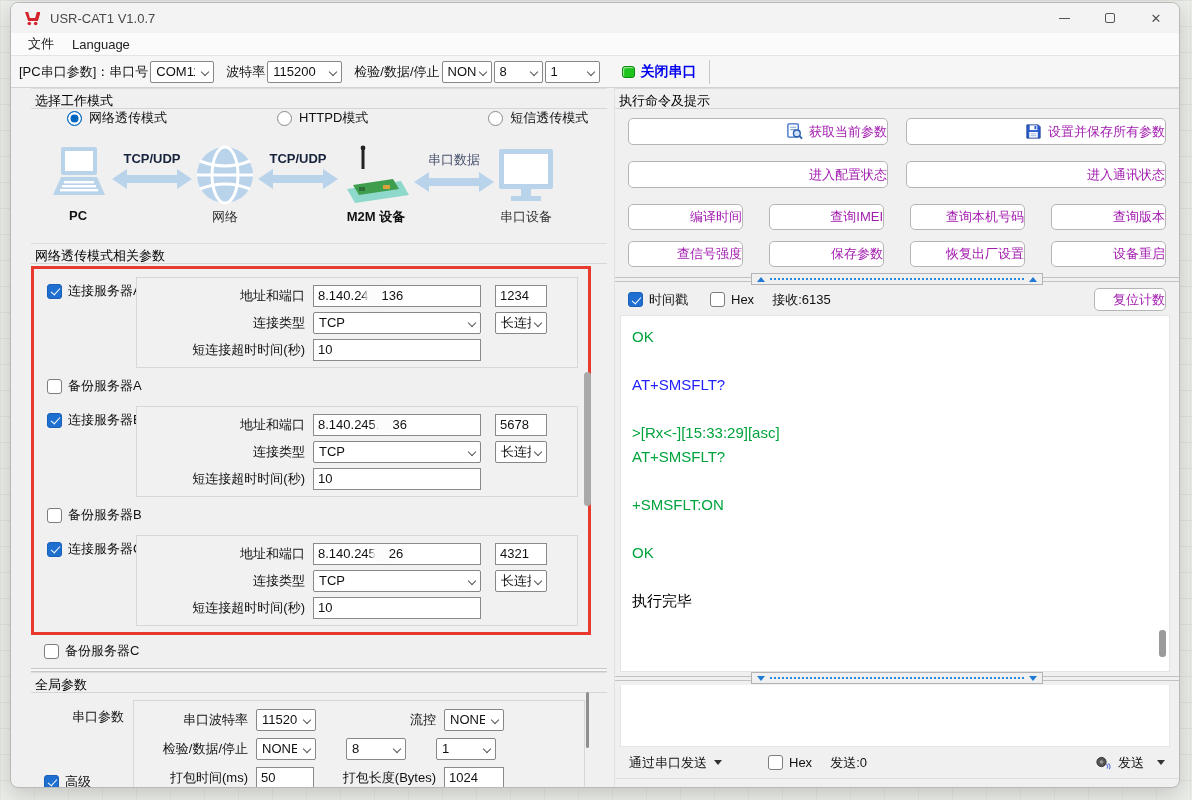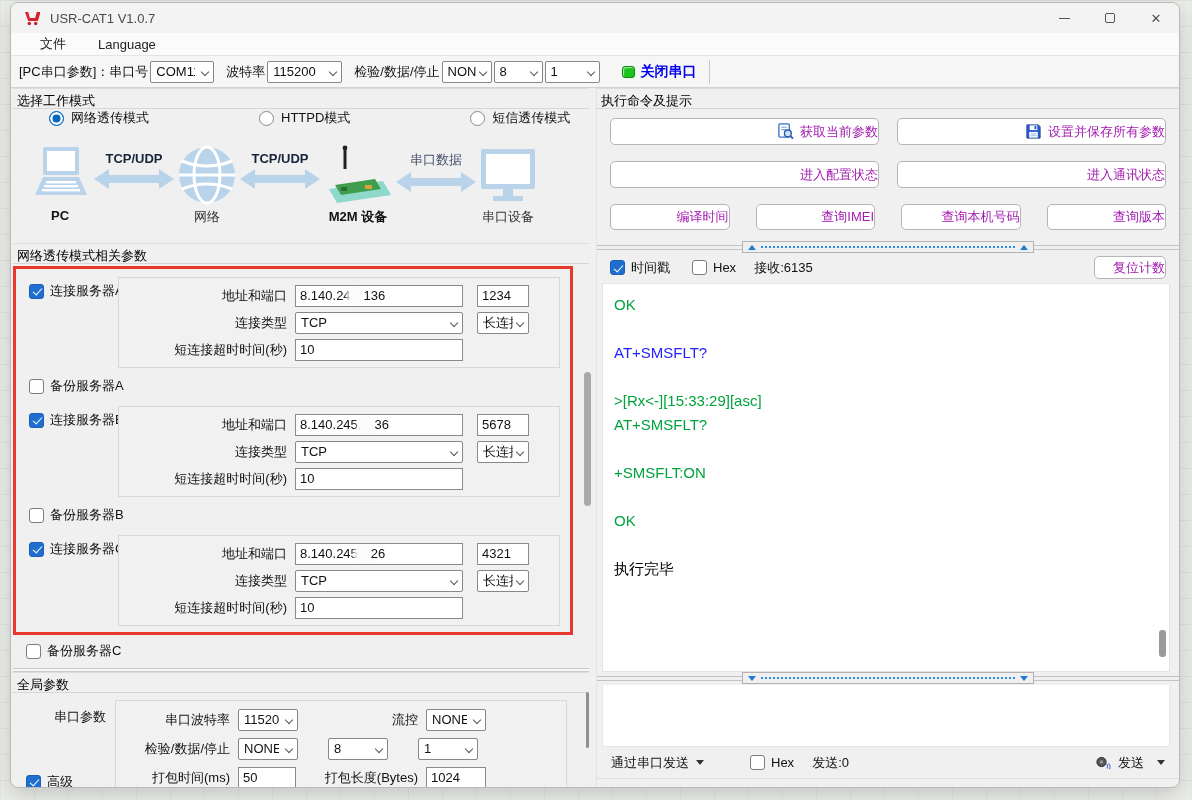--- a/index.html
+++ b/index.html
@@ -20,34 +20,34 @@
   
   .titlebar{height:30px; background:#f3f3f3; display:flex; align-items:center; flex:0 0 auto;}
   .title-ico{width:17px;height:15px;margin:0 9px 0 13px;}
   .title-text{color:#4a4a4a;font-size:13px;}
   .win-controls{margin-left:auto;display:flex;height:100%;}
   .win-btn{width:46px;height:100%;display:flex;align-items:center;justify-content:center;color:#555;}
   .glyph-min{width:11px;border-top:1px solid #555;}
   .glyph-max{width:10px;height:10px;border:1px solid #555;border-radius:2px;}
   .glyph-close{font-size:13px;line-height:1;}
   
-  .menubar{height:23px;background:#fbfbfb;border-bottom:1px solid #e4e4e4;display:flex;align-items:center;padding-left:20px;gap:14px;flex:0 0 auto;}
+  .menubar{height:23px;background:#fbfbfb;border-bottom:1px solid #e4e4e4;display:flex;align-items:center;padding-left:8px;gap:0;flex:0 0 auto;}
   .menu-item{padding:2px 9px;font-size:13px;color:#222;}
   
   .toolbar{height:32px;background:#f6f6f6;border-bottom:1px solid #d2d2d2;display:flex;align-items:center;padding-left:8px;flex:0 0 auto;}
   .tb-label{font-size:13px;margin-right:2px;}
   .sel{position:relative;border:1px solid #878787;border-radius:2px;background:#fff;height:22px;display:flex;align-items:center;padding:0 18px 0 5px;font-size:13px;white-space:nowrap;}
   .sel .chev{position:absolute;right:5px;top:7px;width:6px;height:6px;border-right:1.4px solid #555;border-bottom:1.4px solid #555;transform:rotate(45deg);}
   .sel-val{overflow:hidden;white-space:nowrap;}
   .tb-gap{width:12px;}
   .status-dot{width:13px;height:12px;border-radius:3px;background:#1ec41e;border:1px solid #0d8a0d;box-shadow:inset 1px 1px 1px rgba(255,255,255,.6);margin:0 6px 0 22px;}
   .close-port{color:#0000ee;font-weight:bold;font-size:14px;}
   .tb-sep{width:1px;height:24px;background:#c9c9c9;margin-left:12px;}
   
-  .main{flex:1;display:flex;position:relative;}
+  .main{flex:1;display:flex;position:relative;padding-left:18px;}
   .col-left{width:578px;padding-left:2px;display:flex;flex-direction:column;}
   .col-right{flex:1;display:flex;flex-direction:column;border-left:1px solid #e2e2e2;margin-left:7px;}
   .group-title{font-size:13px;color:#000;padding:3px 6px 3px 4px;border-top:1px solid #dcdcdc;border-bottom:1px solid #d6d6d6;height:21px;flex:0 0 auto;}
   
   .radio-row{display:flex;align-items:flex-start;height:32px;}
   .radio{width:15px;height:15px;border-radius:50%;border:1px solid #8a8a8a;background:#fff;flex:0 0 auto;}
   .radio.on{border:1px solid #0067c0;background:#0067c0;box-shadow:inset 0 0 0 2.5px #fff;}
   .radio-label{margin-left:7px;font-size:13px;}
   .ropt{display:flex;align-items:center;}
   
@@ -485,20 +485,26 @@
         <div class="btn-grid2">
           <div class="btn">进入配置状态</div>
           <div class="btn">进入通讯状态</div>
         </div>
         <div class="btn-grid4" style="margin-top:16px">
           <div class="btn">编译时间</div>
           <div class="btn">查询IMEI</div>
           <div class="btn">查询本机号码</div>
           <div class="btn">查询版本</div>
         </div>
+        <div class="btn-grid4" style="margin-bottom:6px">
+          <div class="btn">查信号强度</div>
+          <div class="btn">保存参数</div>
+          <div class="btn">恢复出厂设置</div>
+          <div class="btn">设备重启</div>
+        </div>
       </div>
 
       <div class="splitter">
         <div class="pill">
             <span class="tri-up"></span>
             <span class="dotline"></span>
             <span class="tri-up"></span>
           </div>
       </div>
 

